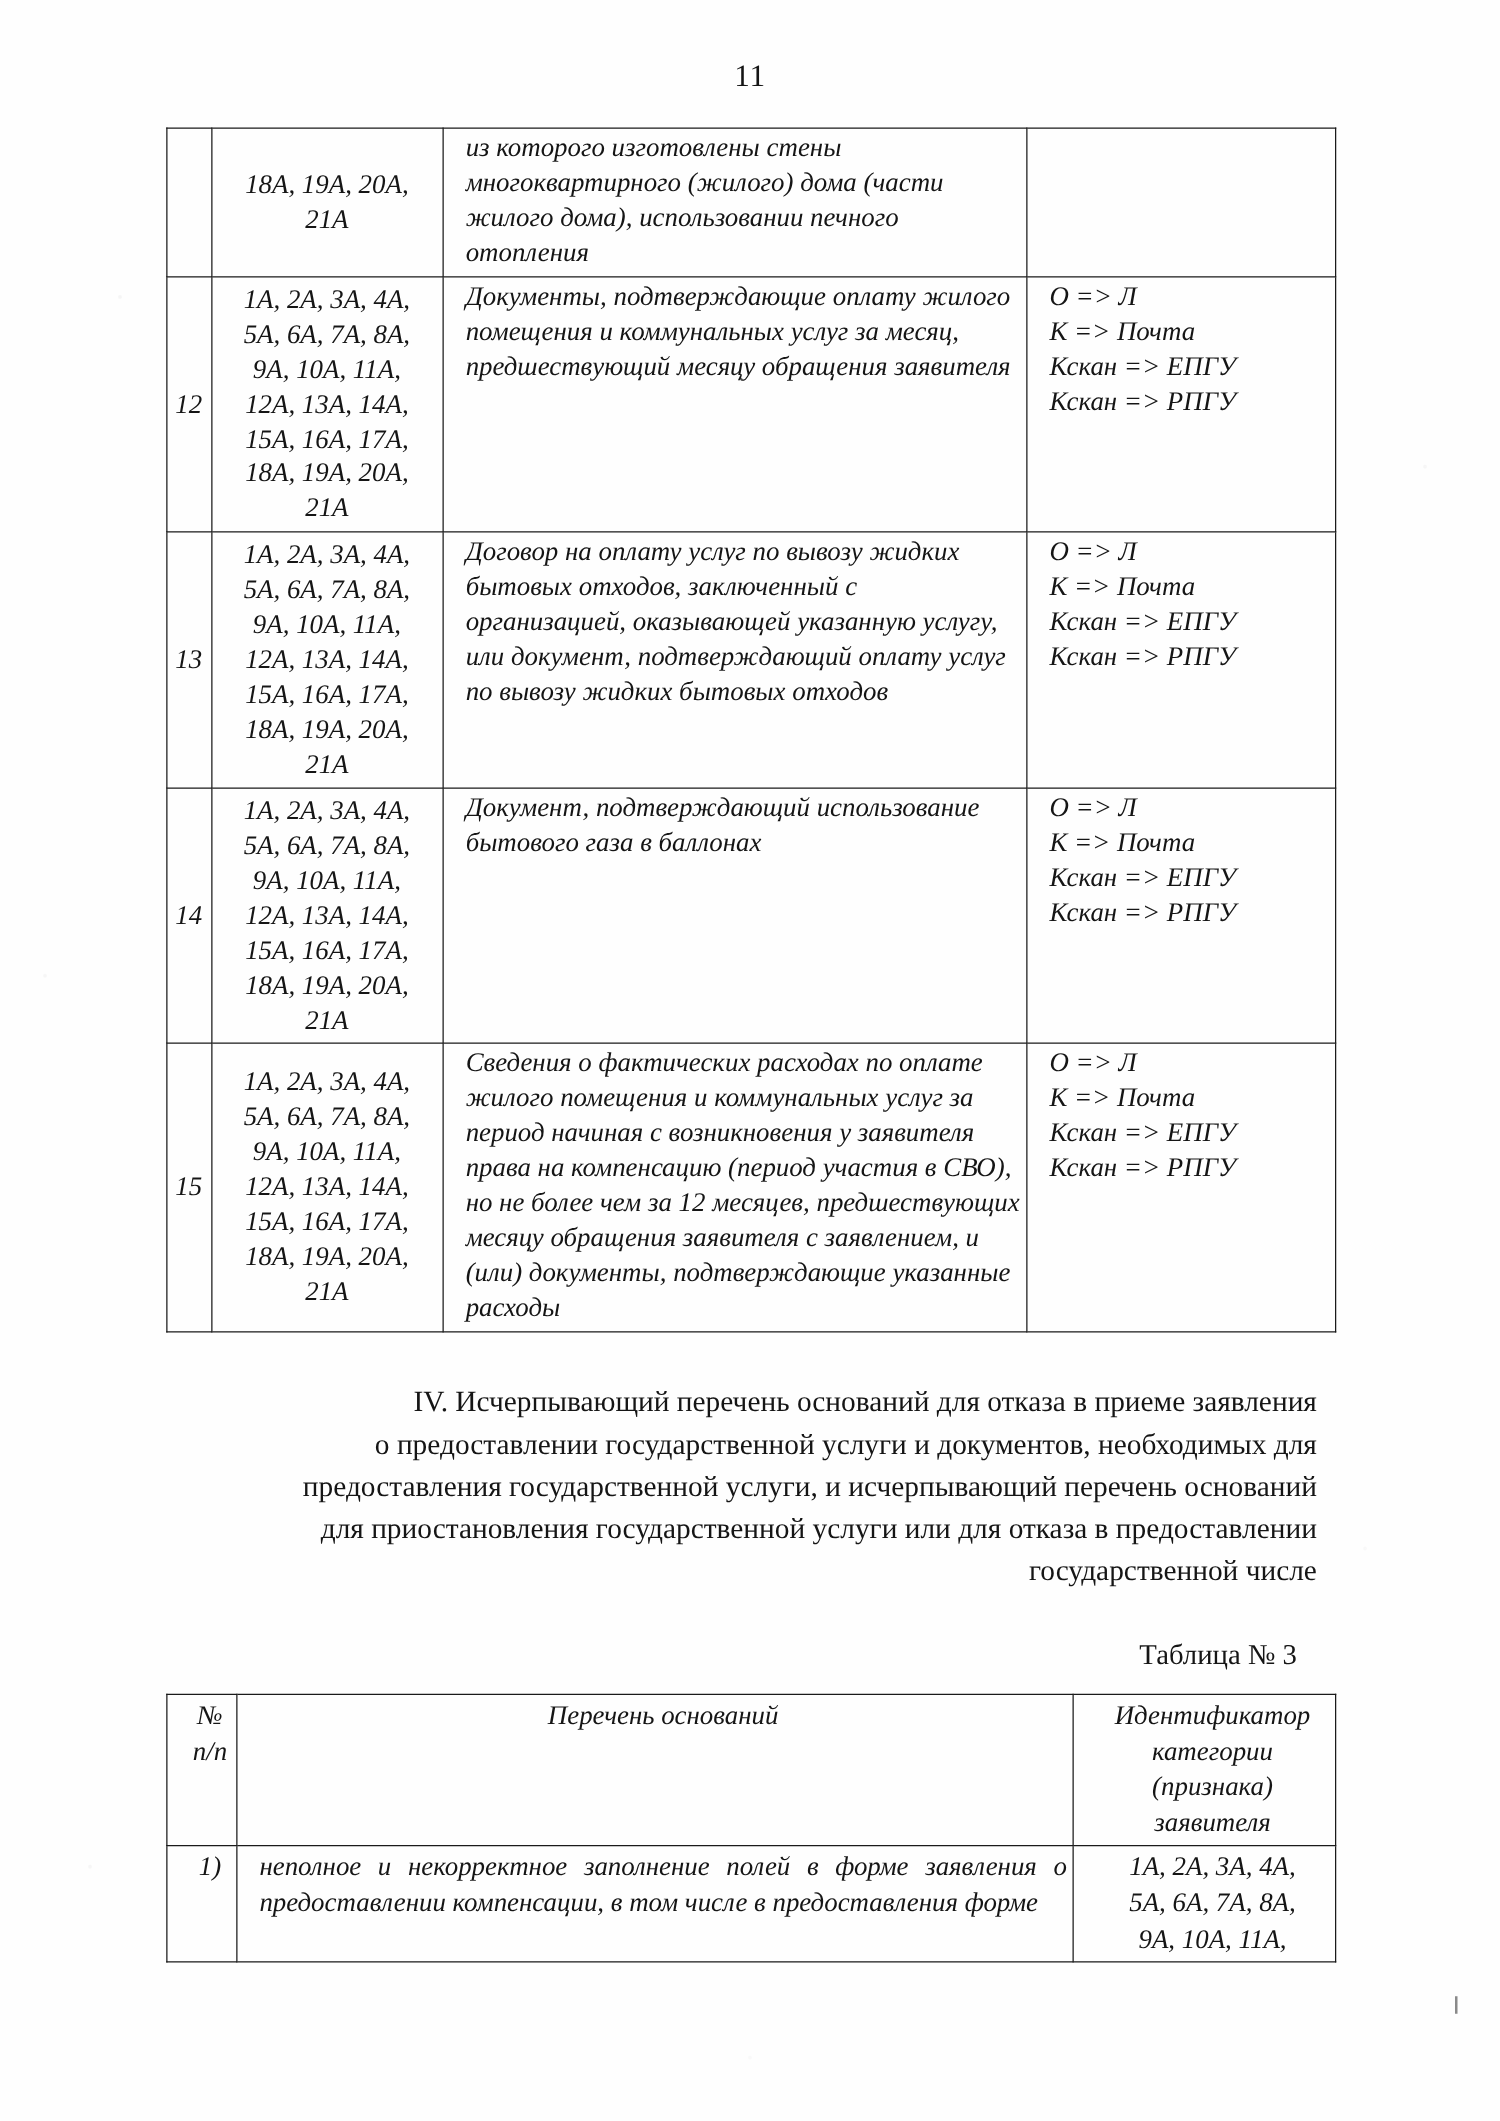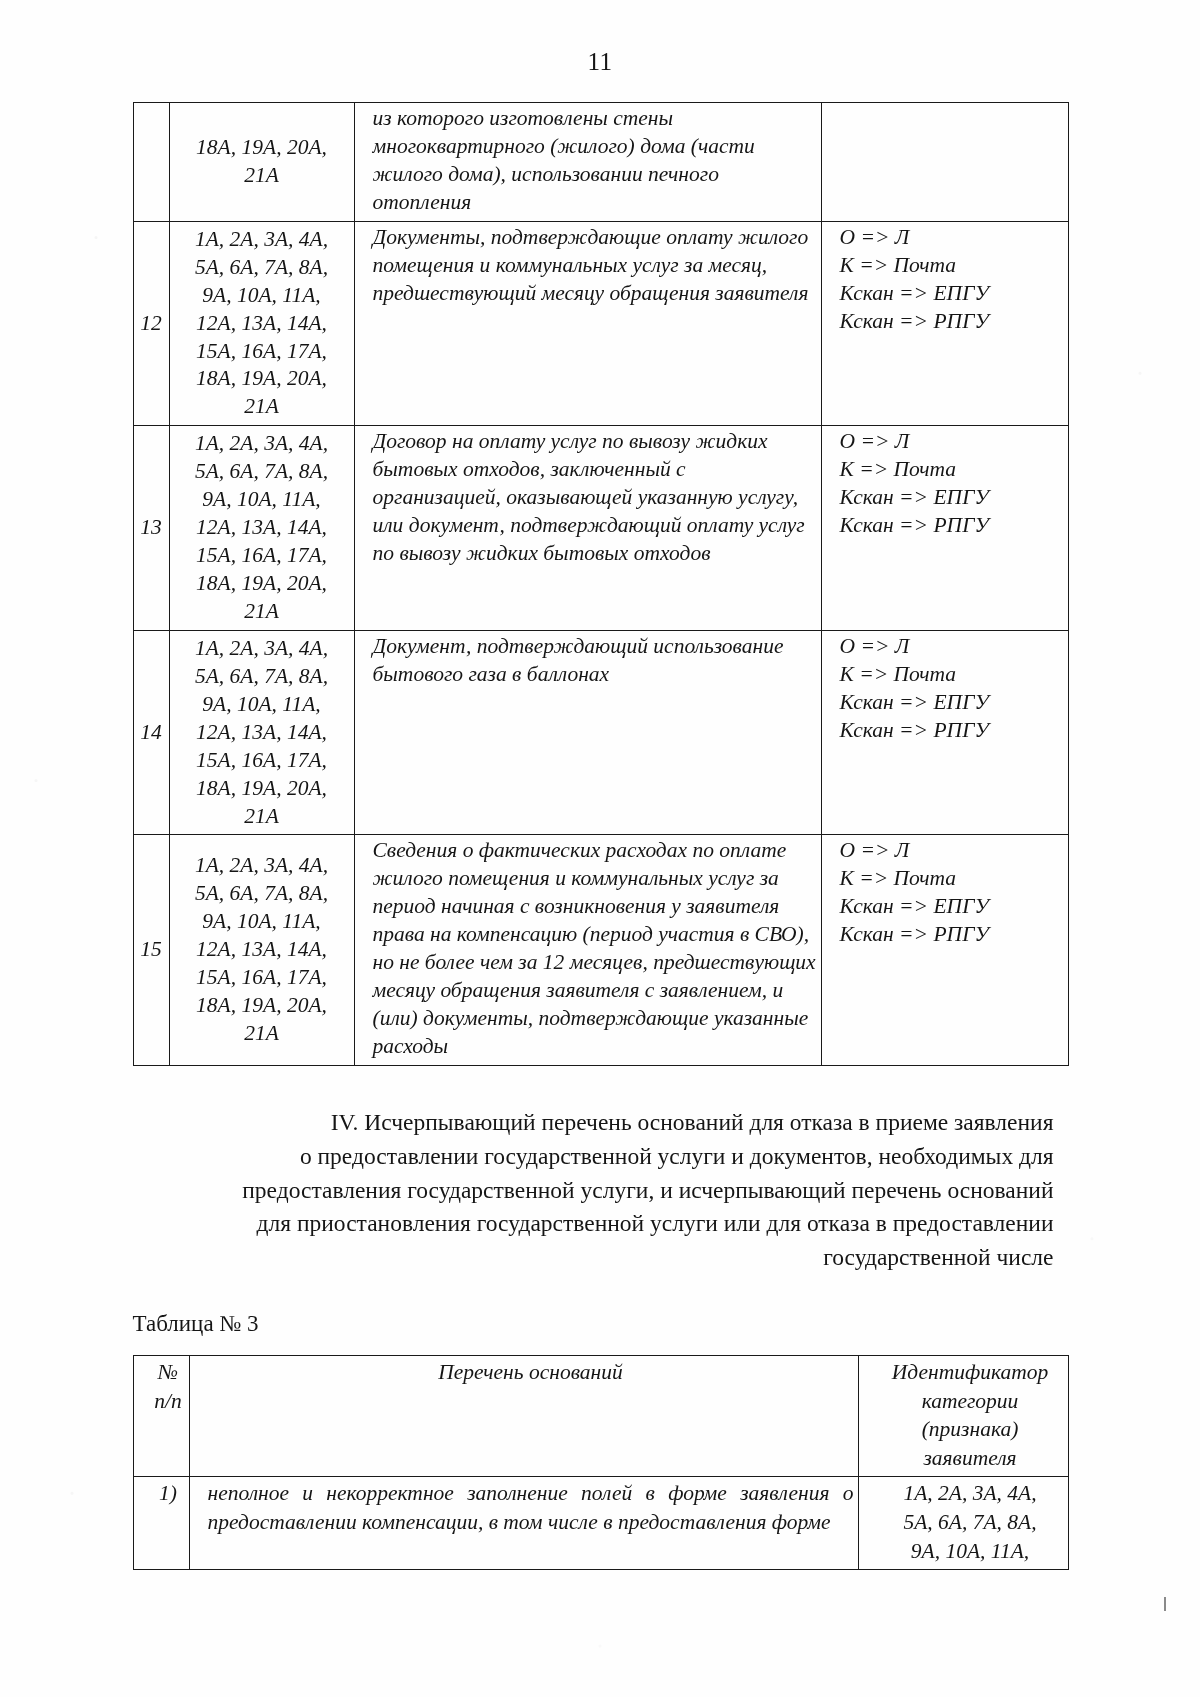--- a/index.html
+++ b/index.html
@@ -88,20 +88,21 @@
     margin-top: 40px;
     text-align: right;
     font-size: 23.5px;
     line-height: 1.44;
     padding: 0 14px;
   }
   .section-heading div { white-space: nowrap; }
 
   .table-caption {
     margin-top: 36px;
+    text-align: right;
     font-size: 23px;
     padding-right: 30px;
   }
 
   
   #table-grounds { margin-top: 18px; }
   #table-grounds col.g-num   { width: 56px; }
   #table-grounds col.g-list  { width: 669px; }
   #table-grounds col.g-ident { width: 210px; }
 

